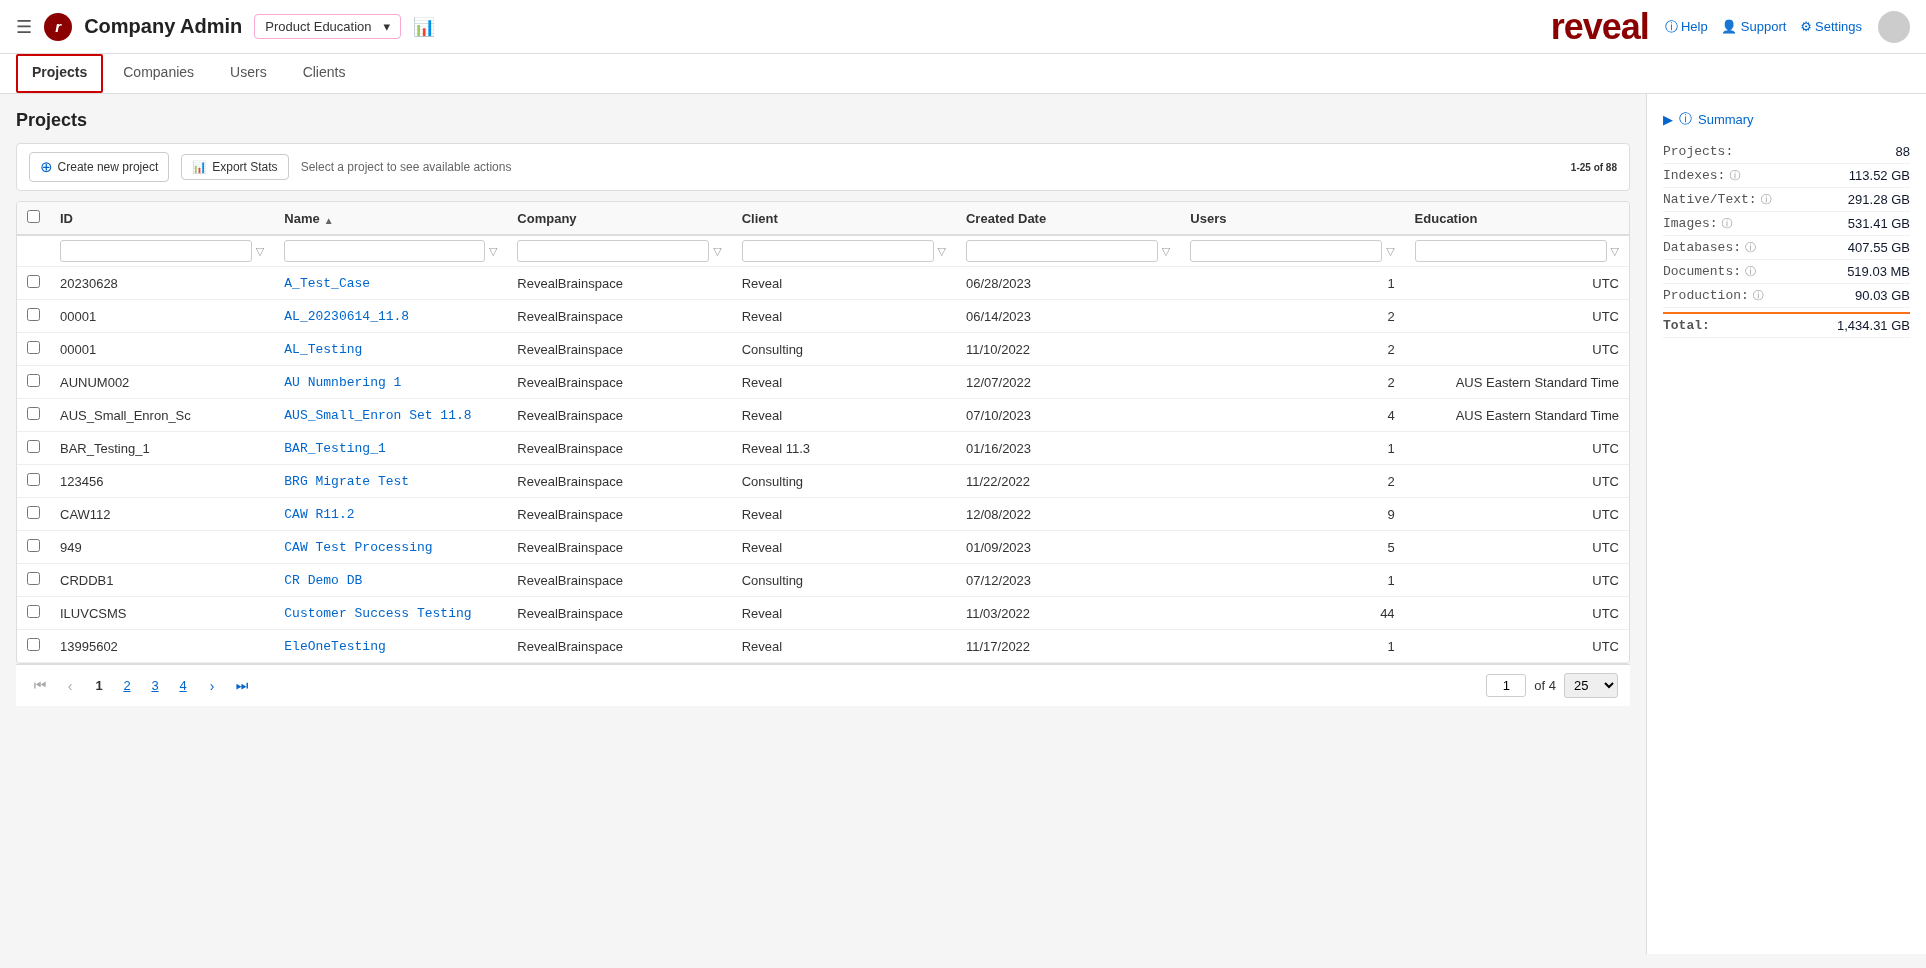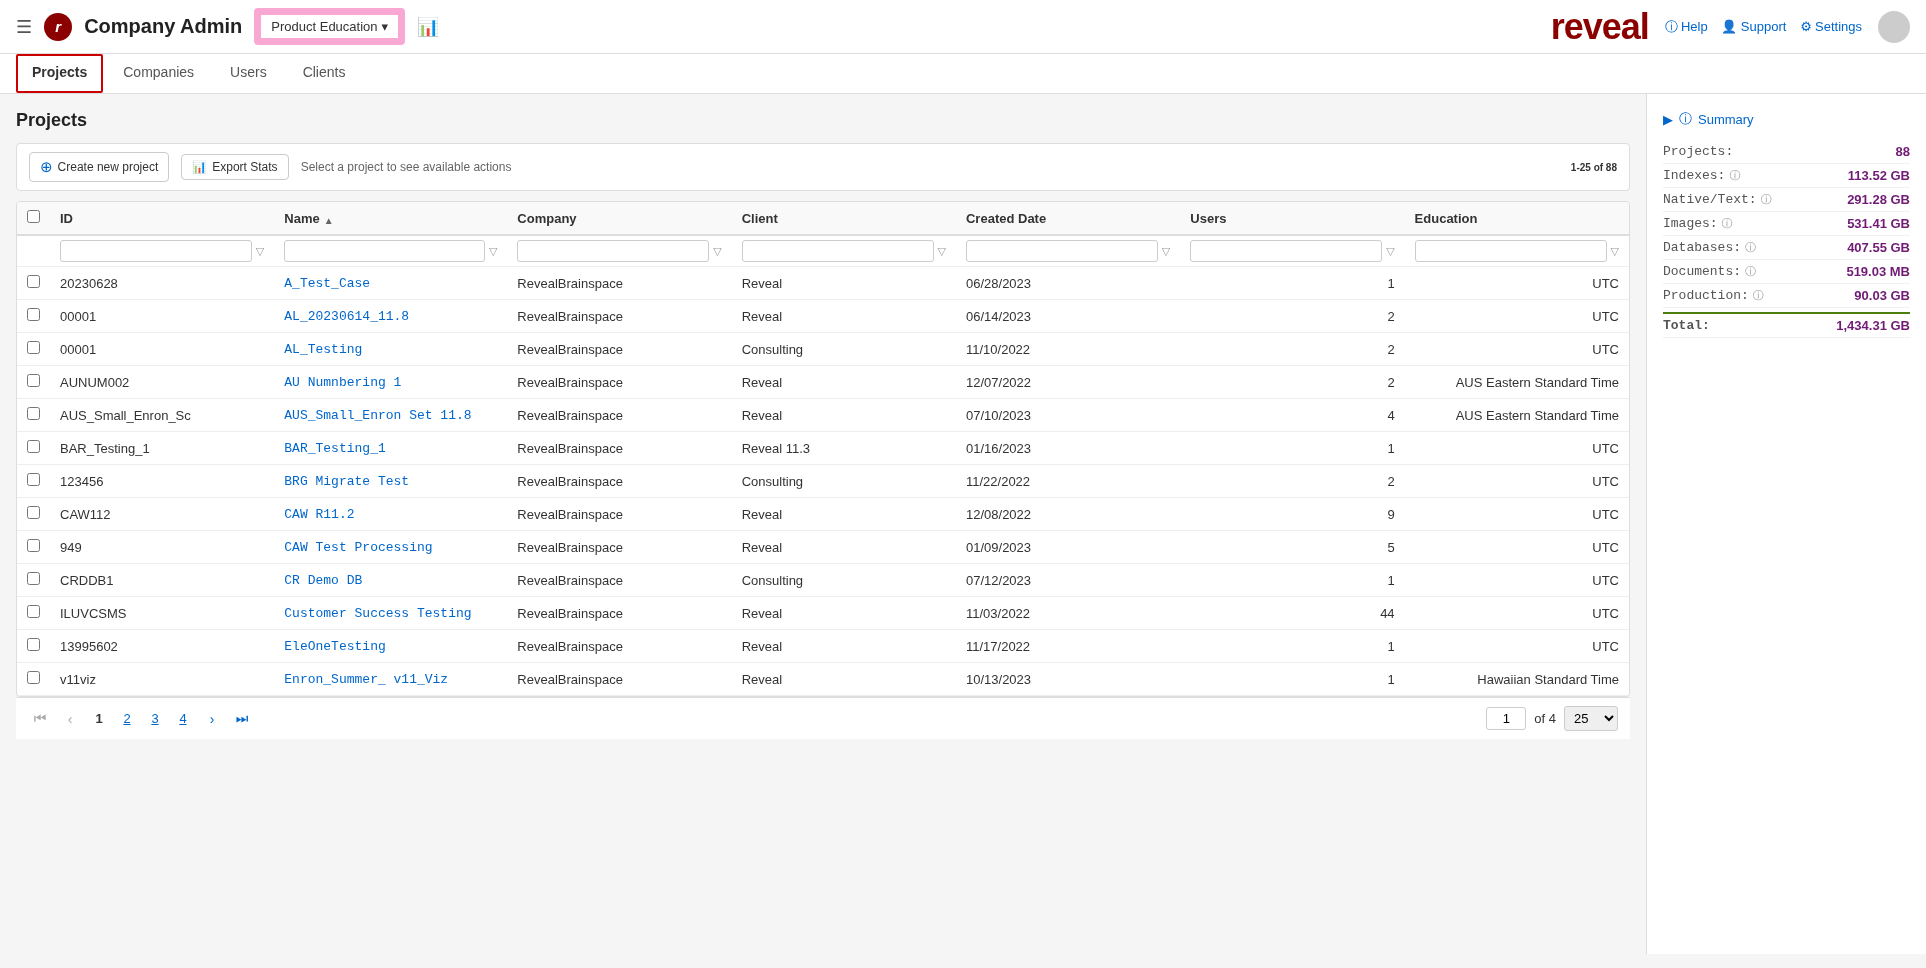--- a/index.html
+++ b/index.html
@@ -17,22 +17,22 @@
     }
     .header-left { display: flex; align-items: center; gap: 12px; }
     .hamburger { font-size: 18px; cursor: pointer; color: #555; }
     .brand-icon {
       width: 28px; height: 28px; background: #8b0000;
       border-radius: 50%; display: flex; align-items: center; justify-content: center;
       color: white; font-weight: bold; font-size: 14px; flex-shrink: 0;
     }
     .company-admin-text { font-size: 20px; font-weight: bold; color: #222; }
     .product-dropdown {
-      display: flex; align-items: center; gap: 4px;
-      background: #fff; border: 7px solid #f9a8d4; border-radius: 4px;
+      display: flex; align-items: center; gap: 12px;
+      background: #fff; border: 1px solid #f9a8d4; border-radius: 4px;
       padding: 4px 10px; cursor: pointer; font-size: 13px; color: #333;
     }
     .analytics-icon { font-size: 18px; color: #2196F3; cursor: pointer; }
     .header-right {
       margin-left: auto; display: flex; align-items: center; gap: 16px;
     }
     .reveal-logo { font-size: 36px; font-weight: 900; color: #8b0000; letter-spacing: -1px; }
     .header-links { display: flex; align-items: center; gap: 14px; color: #0066cc; font-size: 13px; }
     .header-links span { cursor: pointer; display: flex; align-items: center; gap: 3px; }
     .avatar {
@@ -148,23 +148,23 @@
       padding: 16px; flex-shrink: 0;
     }
     .summary-toggle {
       display: flex; align-items: center; gap: 6px; cursor: pointer;
       color: #0066cc; font-size: 13px; margin-bottom: 12px;
     }
     .summary-row {
       display: flex; justify-content: space-between; padding: 4px 0;
       border-bottom: 1px solid #f0f0f0; font-size: 13px;
     }
-    .summary-row.total { font-weight: bold; border-top: 2px solid #4d7c0f; margin-top: 4px; }
+    .summary-row.total { font-weight: bold; border-top: 2px solid #f97316; margin-top: 4px; }
     .summary-label { color: #555; display: flex; align-items: center; gap: 4px; font-family: Liberation Mono, monospace; }
-    .summary-value { color: #701a75; font-weight: 700; text-align: right; }
+    .summary-value { color: #0f172a; font-weight: 400; text-align: right; }
     .info-icon { color: #999; font-size: 11px; cursor: pointer; }
 
     .filter-icon { color: #999; font-size: 11px; cursor: pointer; }
   </style>
 </head>
 <body>
 
 <div class="header">
   <div class="header-left">
     <span class="hamburger">☰</span>
@@ -450,32 +450,20 @@
       <td class="checkbox-col">
         <input type="checkbox" style="">
       </td>
       <td>13995602</td>
       <td><a class="link-text" href="#">EleOneTesting</a></td>
       <td>RevealBrainspace</td>
       <td>Reveal</td>
       <td>11/17/2022</td>
       <td style="text-align:right;">1</td>
       <td style="text-align:right;">UTC</td>
-    </tr>
-            <tr>
-      <td class="checkbox-col">
-        <input type="checkbox" style="">
-      </td>
-      <td>v11viz</td>
-      <td><a class="link-text" href="#">Enron_Summer_ v11_Viz</a></td>
-      <td>RevealBrainspace</td>
-      <td>Reveal</td>
-      <td>10/13/2023</td>
-      <td style="text-align:right;">1</td>
-      <td style="text-align:right;">Hawaiian Standard Time</td>
     </tr>
           </tbody>
       </table>
     </div>
 
     <div class="bottom-bar">
       <div class="page-nav">
         <button class="page-btn disabled">⏮</button>
         <button class="page-btn disabled">‹</button>
         <span class="page-num active">1</span>

